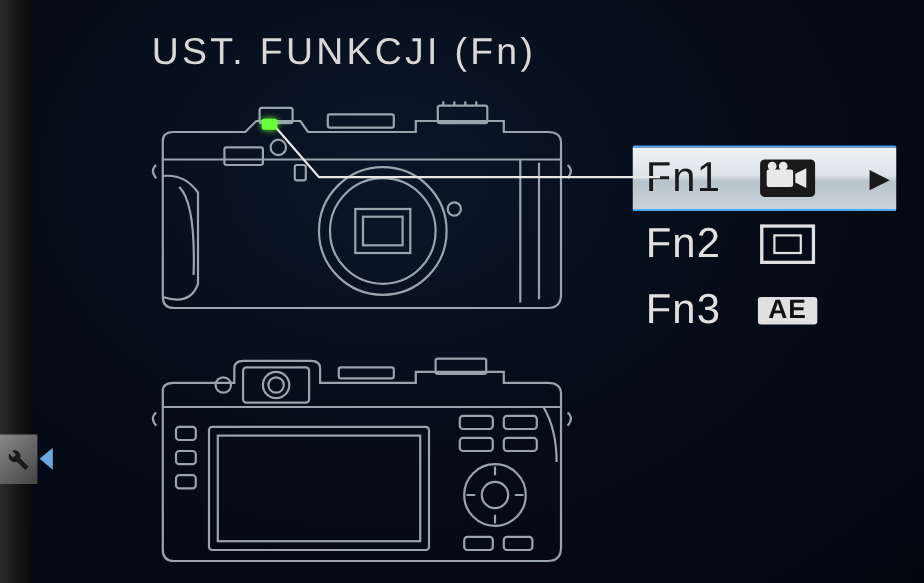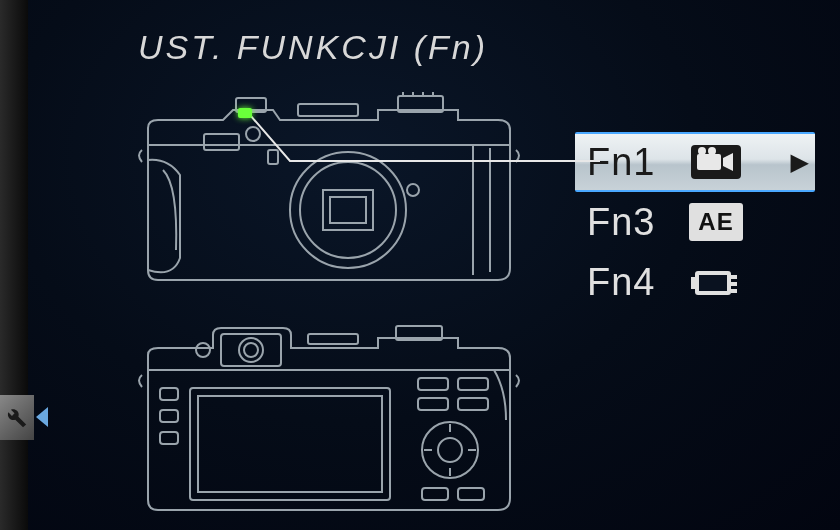--- a/index.html
+++ b/index.html
@@ -53,21 +53,20 @@
     z-index: 11;
   }
   .title {
     position: absolute;
     left: 110px;
     top: 28px;
     color: #d8d8d8;
     font-size: 34px;
     letter-spacing: 3px;
     font-weight: 400;
-    font-style: italic;
   }
   .camera-front {
     position: absolute;
     left: 90px;
     top: 90px;
     width: 420px;
     height: 195px;
   }
   .camera-back {
     position: absolute;
@@ -143,21 +142,21 @@
     right: 6px;
     color: #1a1a1a;
     font-size: 24px;
   }
   .icon-box-text {
     background: #e0e0e0;
     color: #111;
     font-weight: bold;
     font-size: 24px;
     width: 54px;
-    height: 38px;
+    height: 25px;
     display: flex;
     align-items: center;
     justify-content: center;
     border-radius: 3px;
     letter-spacing: 1px;
   }
   .icon-box-outline {
     border: 3px solid #e0e0e0;
     width: 50px;
     height: 36px;
@@ -283,41 +282,36 @@
           <rect x="2" y="2" width="50" height="34" rx="4" fill="#1a1a1a"></rect>
           <rect x="8" y="11" width="24" height="16" rx="2" fill="#e8e8e8"></rect>
           <path d="M 34 15 L 44 10 L 44 28 L 34 23 Z" fill="#e8e8e8"></path>
           <circle cx="13" cy="8" r="4" fill="#e8e8e8"></circle>
           <circle cx="23" cy="8" r="4" fill="#e8e8e8"></circle>
         </svg>
       </span>
       <span class="fn-arrow">▶</span>
     </div>
 
+    <div class="fn-row">
+      <span class="fn-label">Fn2</span>
+      <span class="fn-icon">
+        <span class="icon-box-outline">
+            <span class="inner"></span>
+          </span>
+      </span>
+    </div>
 
     <div class="fn-row">
       <span class="fn-label">Fn3</span>
       <span class="fn-icon">
         <span class="icon-box-text">AE</span>
       </span>
     </div>
 
-    <div class="fn-row">
-      <span class="fn-label">Fn4</span>
-      <span class="fn-icon">
-        <svg width="54" height="38" viewBox="0 0 54 38">
-          <rect x="6" y="8" width="36" height="24" rx="3" fill="#e0e0e0"></rect>
-          <rect x="42" y="12" width="6" height="4" fill="#e0e0e0"></rect>
-          <rect x="42" y="19" width="6" height="4" fill="#e0e0e0"></rect>
-          <rect x="42" y="26" width="6" height="4" fill="#e0e0e0"></rect>
-          <rect x="10" y="12" width="28" height="16" fill="#0a1220"></rect>
-          <rect x="2" y="14" width="5" height="12" fill="#e0e0e0"></rect>
-        </svg>
-      </span>
-    </div>
 
 
     <div class="fn-row">
     </div>
 
   </div>
 
 </div>
 
 </body></html>

